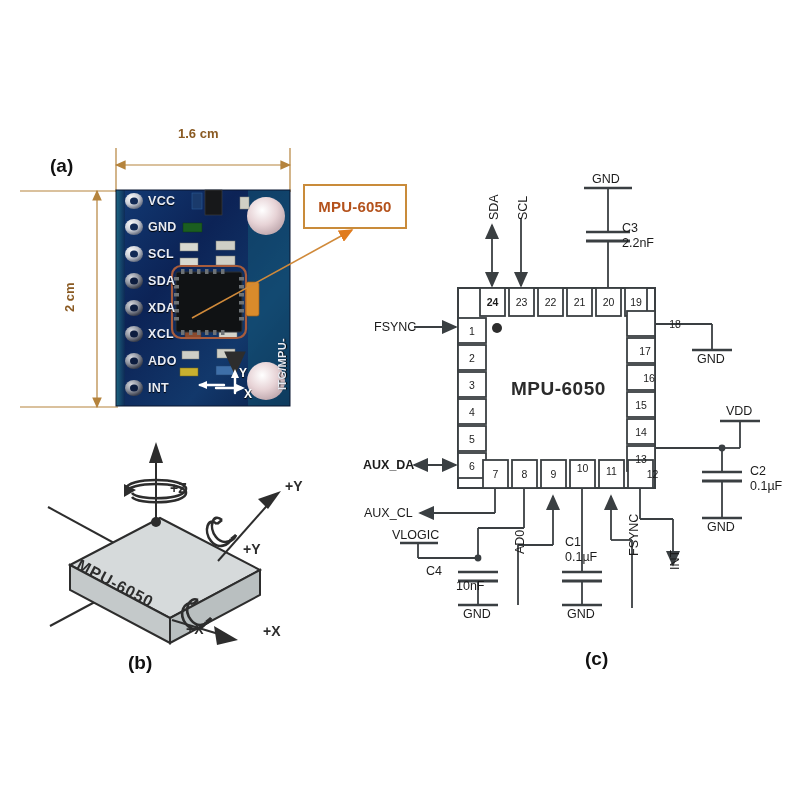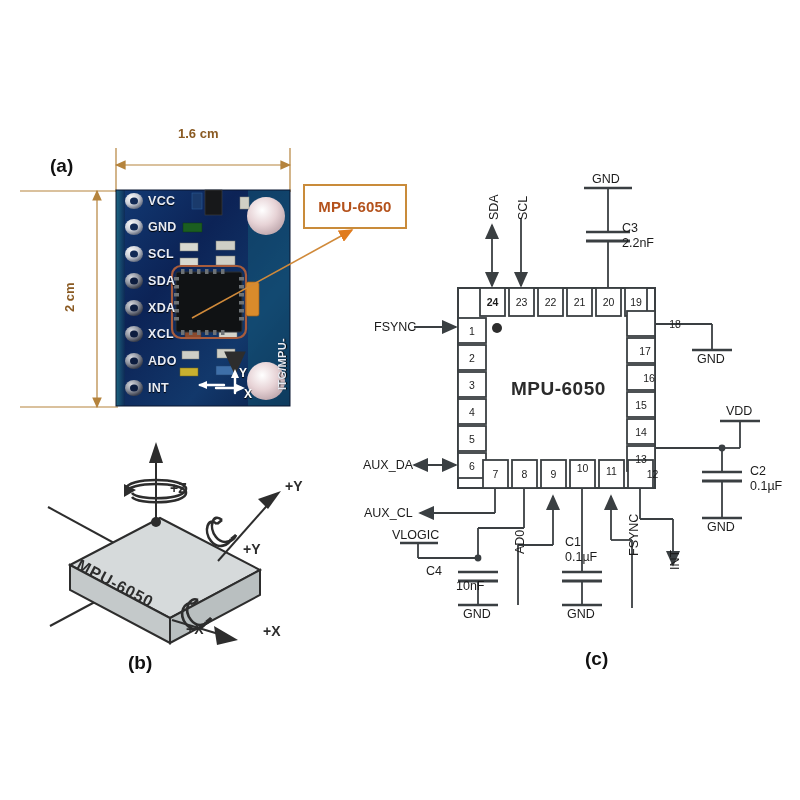--- a/index.html
+++ b/index.html
@@ -406,21 +406,21 @@
   <div class="pinnum" style="left:541px;top:460px;width:25px;height:28px;">9</div>
   <div class="pinnum" style="left:570px;top:460px;width:25px;height:16px;border-radius:7px;">10</div>
   <div class="pinnum" style="left:599px;top:460px;width:25px;height:21px;">11</div>
   <div class="pinnum" style="left:628px;top:460px;width:25px;height:28px;margin-left:12px;">12</div>
 
   <div class="chiptitle" style="left:511px; top:378px;">MPU-6050</div>
 
   <div class="schem-text rot" style="left:487px; top:220px;">SDA</div>
   <div class="schem-text rot" style="left:516px; top:220px;">SCL</div>
   <div class="schem-text" style="left:374px; top:320px;">FSYNC</div>
-  <div class="schem-text" style="left:363px; top:458px;">AUX_DA</div>
+  <div class="schem-text" style="left:363px; top:458px;font-weight:bold;">AUX_DA</div>
   <div class="schem-text" style="left:364px; top:506px;">AUX_CL</div>
   <div class="schem-text" style="left:392px; top:528px;">VLOGIC</div>
   <div class="schem-text rot" style="left:513px; top:554px;">AD0</div>
   <div class="schem-text rot" style="left:627px; top:556px;">FSYNC</div>
   <div class="schem-text rot" style="left:668px; top:570px;">INT</div>
   <div class="schem-text" style="left:726px; top:404px;">VDD</div>
 
   <div class="schem-text" style="left:592px; top:172px;">GND</div>
   <div class="schem-text" style="left:697px; top:352px;">GND</div>
   <div class="schem-text" style="left:707px; top:520px;">GND</div>

